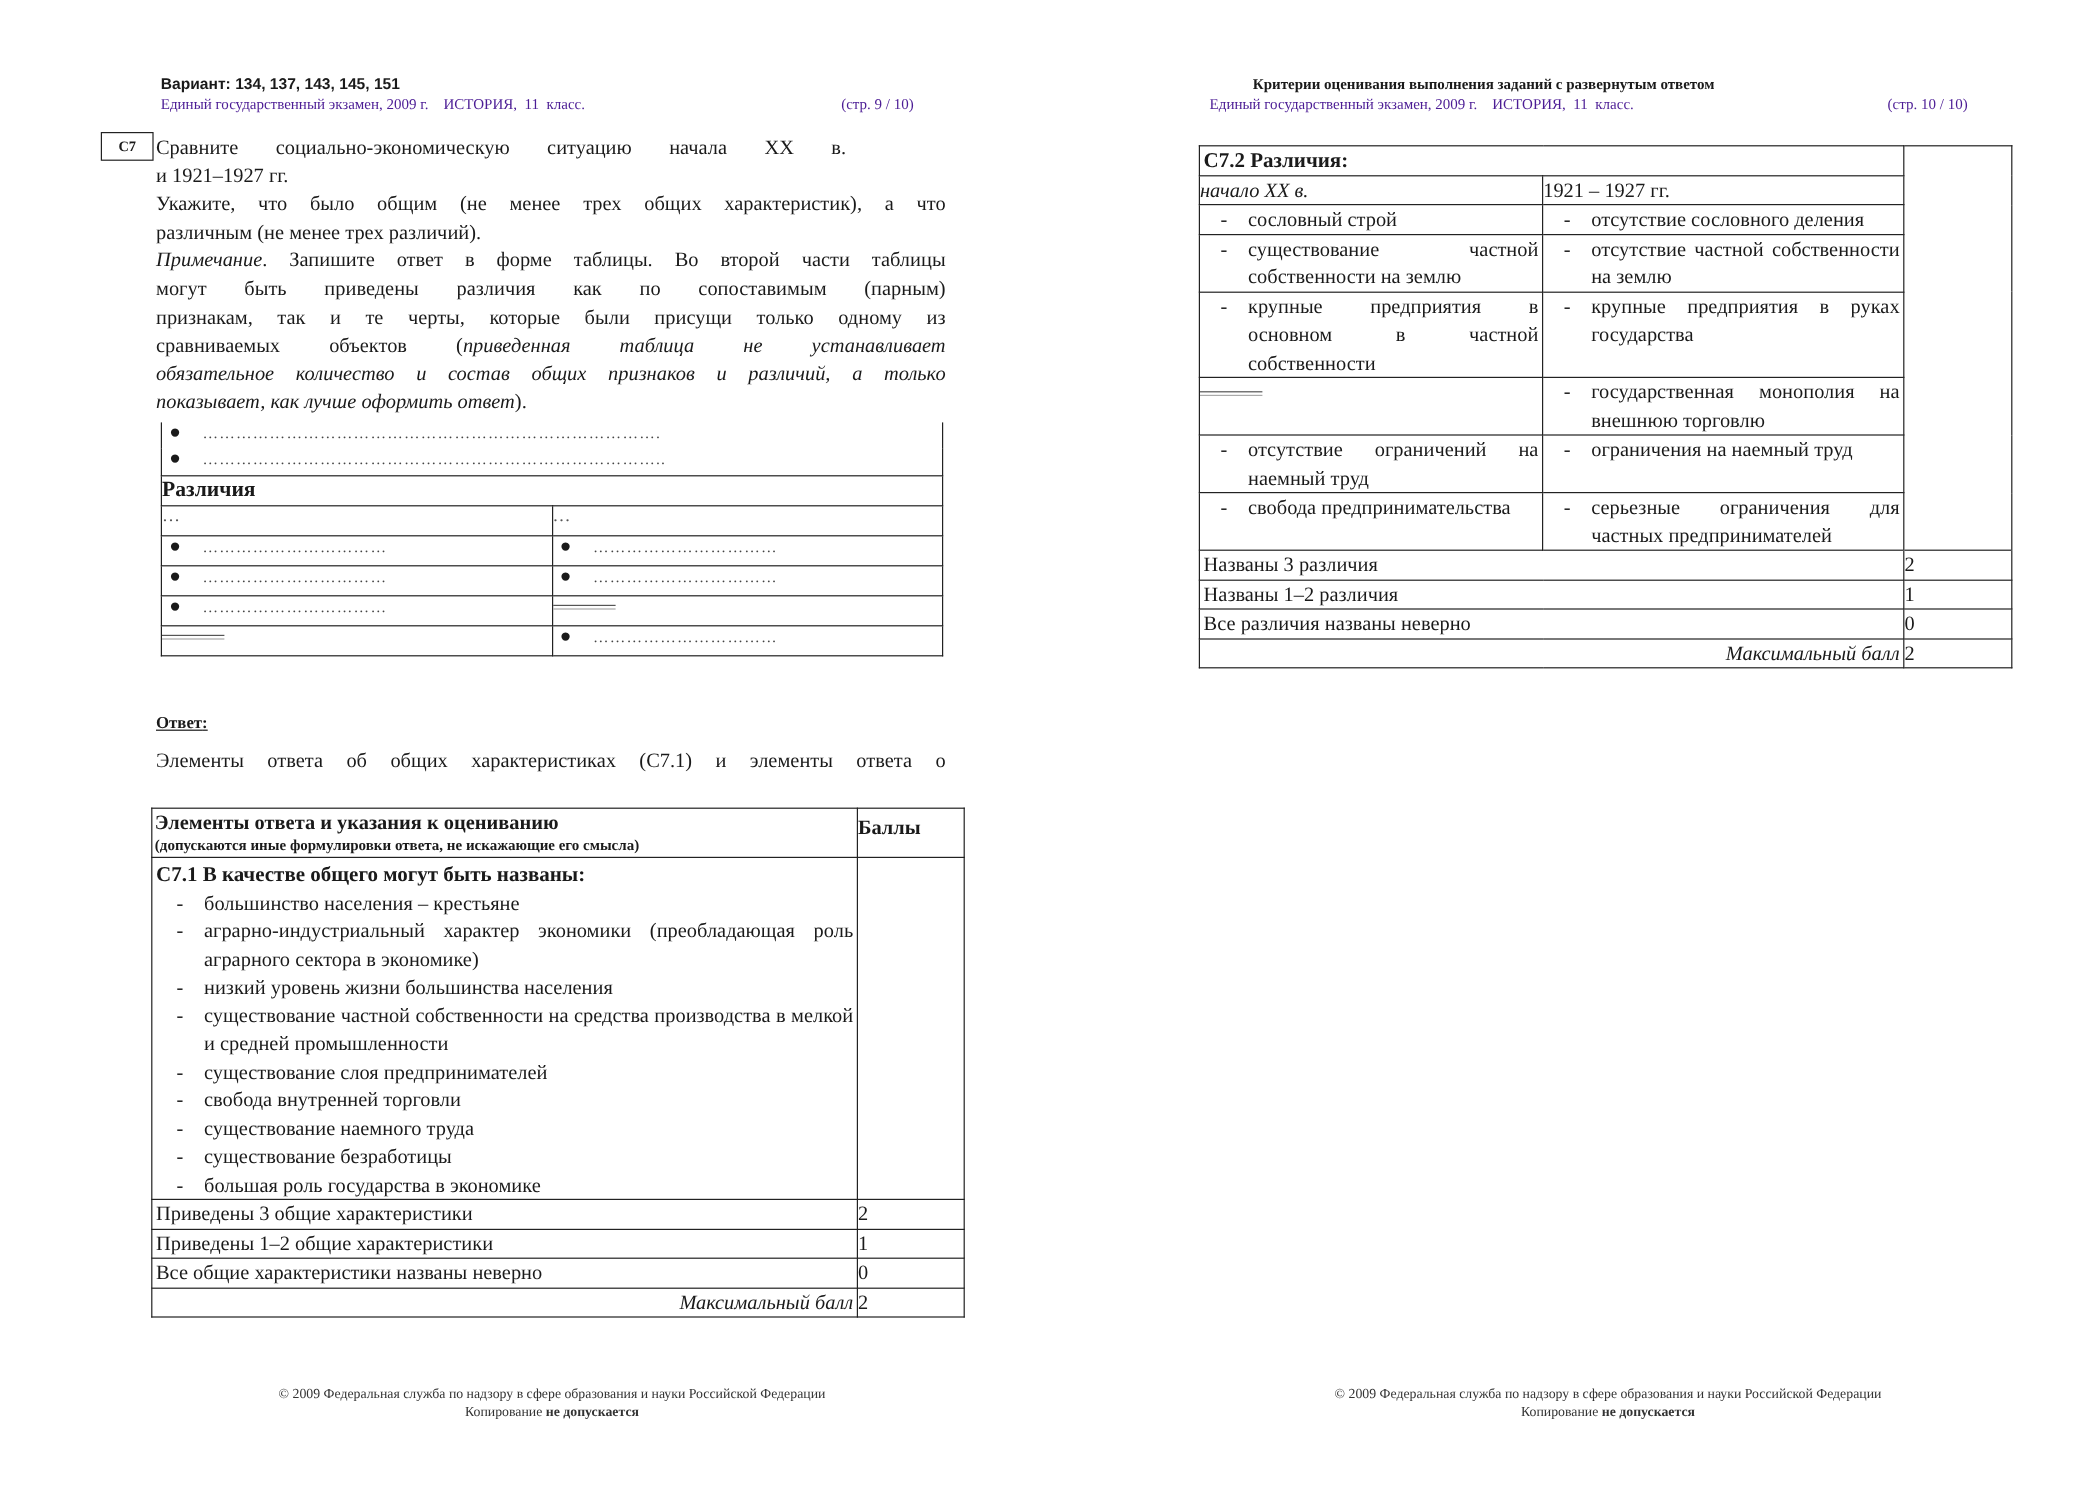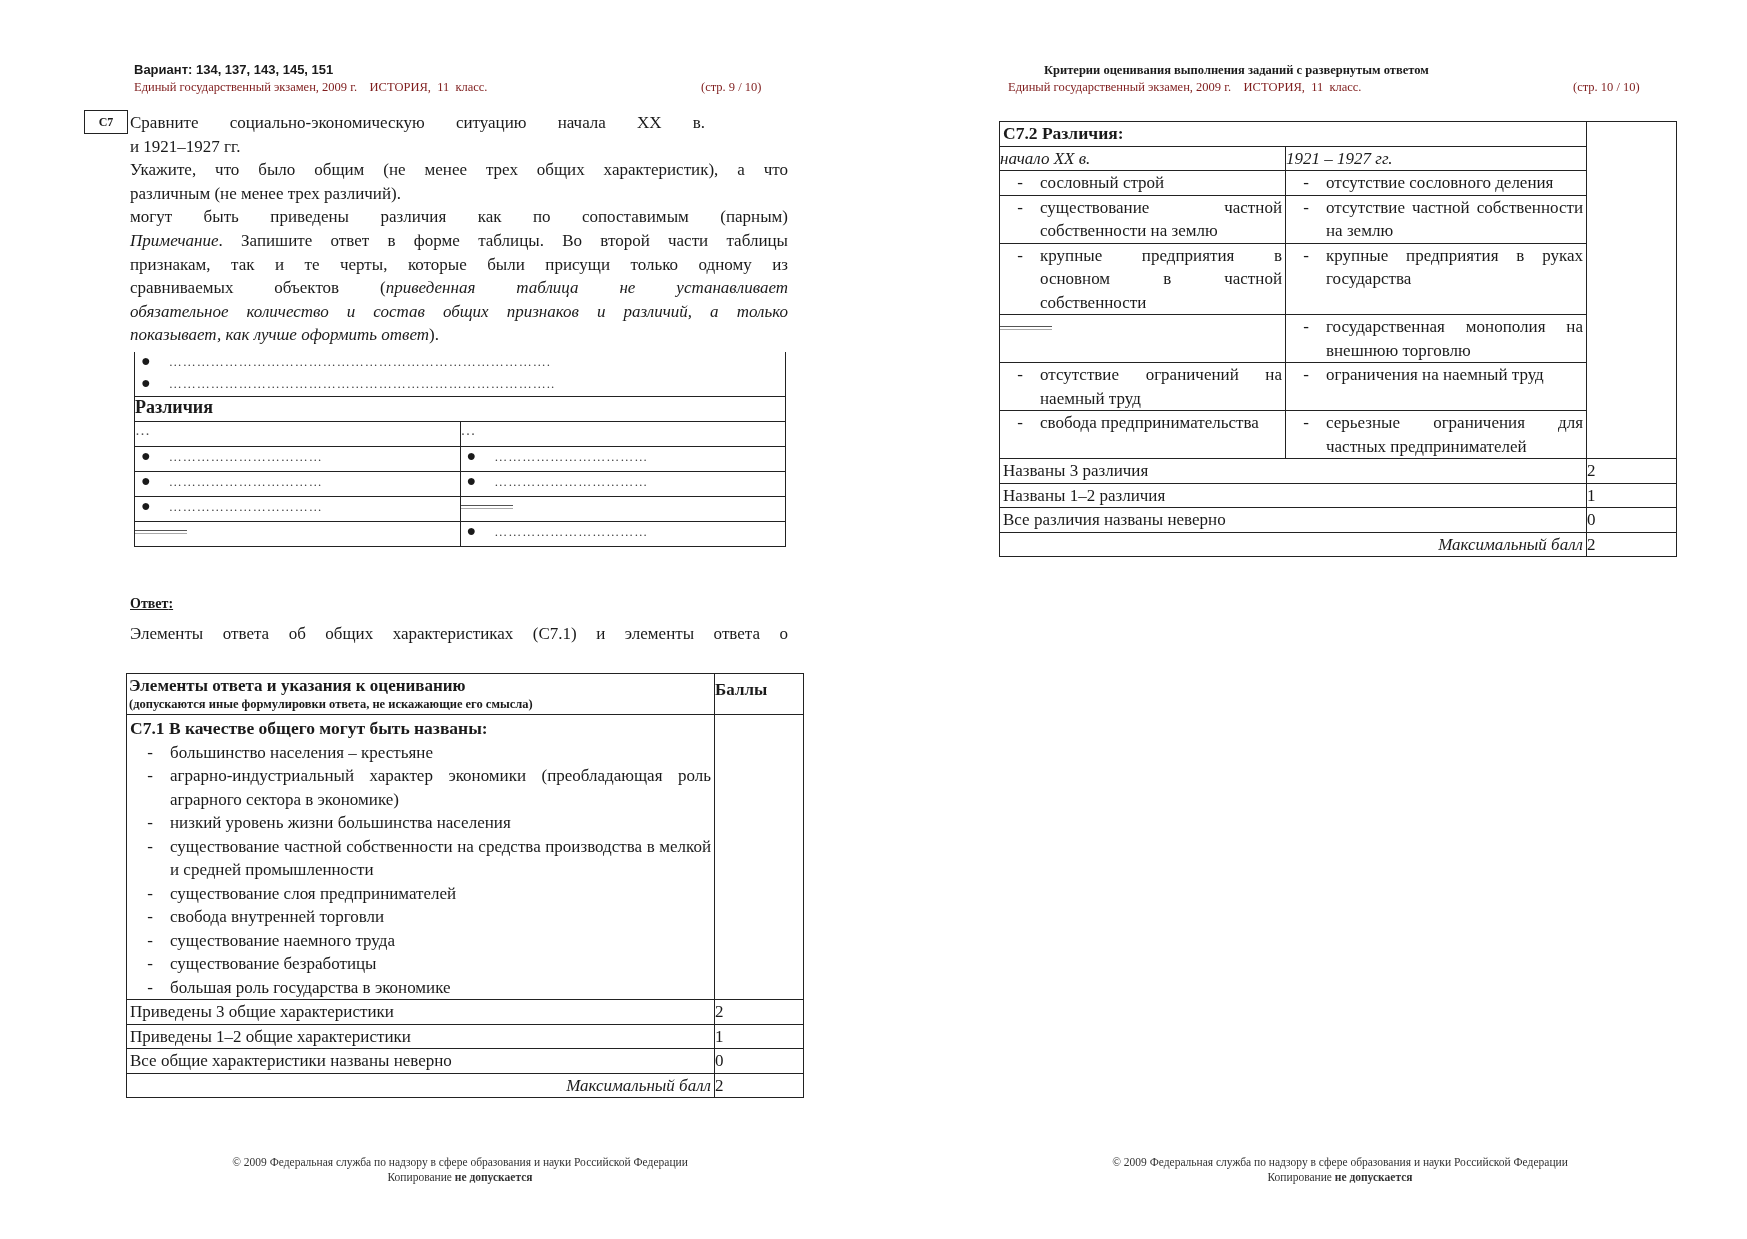--- a/index.html
+++ b/index.html
@@ -3,21 +3,21 @@
 <meta charset="utf-8">
 <style>
   html, body { margin: 0; padding: 0; background: #ffffff; }
   body {
     width: 1747px; height: 1239px; position: relative; overflow: hidden;
     font-family: "Liberation Serif", "DejaVu Serif", serif; color: #1a1a1a;
   }
   .abs { position: absolute; }
   .sans { font-family: "Liberation Sans", "DejaVu Sans", sans-serif; }
   .hdr-variant { font-size: 13px; font-weight: bold; }
-  .hdr-line { font-size: 12.5px; color: #7f1d1d; }
+  .hdr-line { font-size: 12.5px; color: #4c1d95; }
   .hdr-bold { font-size: 12.5px; font-weight: bold; }
   .body-txt { font-size: 17px; line-height: 23.6px; text-align: justify; }
   .just-line { display: block; text-align: justify; text-align-last: justify; }
   i { font-style: italic; }
   .c7-box {
     border: 1.5px solid #222; font-weight: bold; font-size: 12px;
     width: 42px; height: 22px; line-height: 22px; text-align: center;
   }
   table { border-collapse: collapse; }
   td, th { border: 1.3px solid #222; padding: 0; vertical-align: top; }
@@ -41,22 +41,22 @@
   <div class="abs hdr-line" style="left:134px; top:80px; white-space:pre;">Единый государственный экзамен, 2009 г.    ИСТОРИЯ,  11  класс.</div>
   <div class="abs hdr-line" style="left:701px; top:80px;">(стр. 9 / 10)</div>
 
   <div class="abs c7-box" style="left:84px; top:110px;">C7</div>
 
   <div class="abs body-txt" style="left:130px; top:111px; width:658px;">
     <span class="just-line" style="width:575px;">Сравните социально-экономическую ситуацию начала XX в.</span>
     <span style="display:block;">и 1921–1927 гг.</span>
     <span class="just-line">Укажите, что было общим (не менее трех общих характеристик), а что</span>
     <span style="display:block;">различным (не менее трех различий).</span>
+    <span class="just-line"><i>Примечание</i><span>. Запишите ответ в форме таблицы. Во второй части таблицы</span></span>
     <span class="just-line">могут быть приведены различия как по сопоставимым (парным)</span>
-    <span class="just-line"><i>Примечание</i><span>. Запишите ответ в форме таблицы. Во второй части таблицы</span></span>
     <span class="just-line">признакам, так и те черты, которые были присущи только одному из</span>
     <span class="just-line"><span>сравниваемых объектов (</span><i>приведенная таблица не устанавливает</i></span>
     <span class="just-line"><i>обязательное количество и состав общих признаков и различий, а только</i></span>
     <span style="display:block;"><i>показывает, как лучше оформить ответ</i><span>).</span></span>
   </div>
 
   <table class="abs tpl" style="left:134px; top:352px; width:652px;">
     <tbody>
     <tr>
       <td colspan="2" style="border-top:none; border-bottom:none; height:22px;">
@@ -183,21 +183,21 @@
   <div class="abs hdr-line" style="left:1573px; top:80px;">(стр. 10 / 10)</div>
 
   <table class="abs crit" style="left:999px; top:121px; width:678px;">
     <tbody id="diff-body">
       <tr>
         <td colspan="2" style="font-weight:bold; font-size:17.5px; padding-left:3px;">С7.2 Различия:</td>
         <td rowspan="8" style="width:89px; border-bottom:none;"></td>
       </tr>
       <tr>
         <td class="center" style="font-style:italic; width:285px;">начало XX в.</td>
-        <td class="center" style="font-style:italic;">1921 – 1927 гг.</td>
+        <td class="center" style="">1921 – 1927 гг.</td>
       </tr>
     <tr>
           <td>
             <div class="list-row">
               <span class="dash">-</span>
               <span class="txt">сословный строй</span>
             </div>
           </td>
           <td>
             <div class="list-row">

